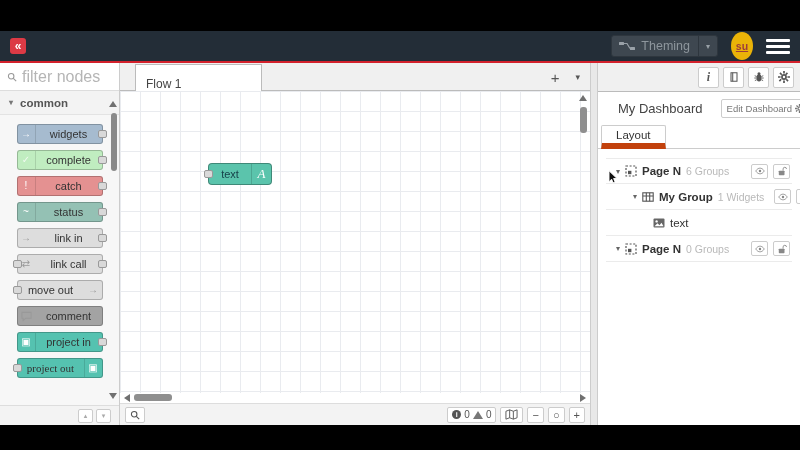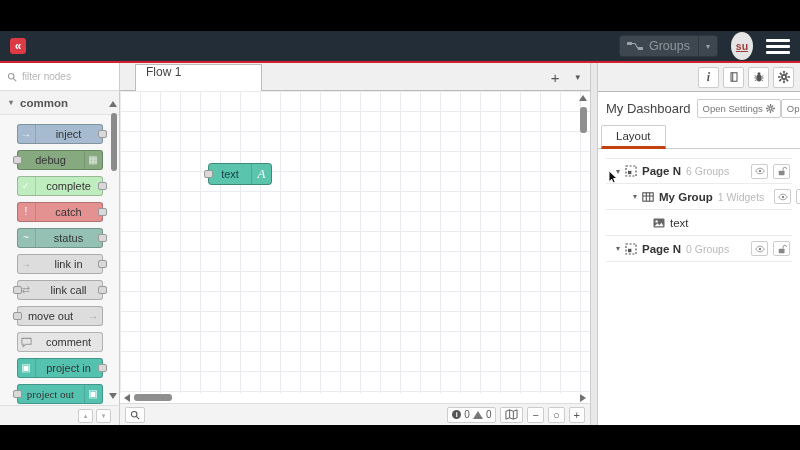--- a/index.html
+++ b/index.html
@@ -8,31 +8,31 @@
   .app { position:absolute; top:31px; left:0; width:800px; height:396px; }
 
   
   .header { height:32px; background:#232d37; display:flex; align-items:center; padding:0 10px; border-bottom:2px solid #d3212c; }
   .logo { width:16px; height:16px; border-radius:3px; background:#dc3a45; color:#fff; display:flex; align-items:center; justify-content:center; font-weight:bold; font-size:12px; line-height:1; flex:0 0 auto; }
   .title { color:#d4d7da; font-size:14.5px; margin-left:10px; letter-spacing:.2px; white-space:nowrap; }
   .hdr-right { margin-left:auto; display:flex; align-items:center; gap:13px; }
   .deploy { height:22px; background:#3e4750; border:1px solid #2e363e; border-radius:3px; display:flex; align-items:center; color:#8e969d; font-size:12.5px; }
   .deploy .dicon { margin:0 6px 0 7px; color:#9aa1a8; display:flex; }
   .deploy .dcaret { border-left:1px solid #2e363e; padding:0 7px; margin-left:8px; font-size:8px; color:#98a0a7; align-self:stretch; display:flex; align-items:center; }
-  .avatar { width:22px; height:28px; border-radius:50%; background:#e5e5e5; color:#9c3c3c; font-size:10.5px; font-weight:bold; display:flex; align-items:center; justify-content:center;text-decoration:underline; }
+  .avatar { width:22px; height:28px; border-radius:50%; background:#eab308; color:#9c3c3c; font-size:10.5px; font-weight:bold; display:flex; align-items:center; justify-content:center;text-decoration:underline; }
   .burger { width:24px; display:flex; flex-direction:column; gap:3px; cursor:pointer; }
   .burger i { height:3px; background:#fff; border-radius:1px; display:block; }
 
   
   .main { display:flex; height:362px; background:#fff; }
 
   
   .palette { width:120px; border-right:1px solid #ccc; background:#f7f7f7; position:relative; flex:0 0 auto; }
   .psearch { height:28px; background:#fff; border-bottom:1px solid #ddd; display:flex; align-items:center; padding:0 7px; gap:5px; color:#999; }
-  .psearch input { border:none; outline:none; width:82px; font-size:10px; font-family:inherit; color:#555; background:transparent; }
+  .psearch input { border:none; outline:none; width:82px; font-size:16px; font-family:inherit; color:#555; background:transparent; }
   .psearch input::placeholder { color:#b5b5b5; }
   .pcat { height:24px; display:flex; align-items:center; gap:7px; padding:0 9px; border-bottom:1px solid #e3e3e3; background:#f3f3f3; font-size:11.5px; font-weight:bold; color:#555; }
   .chev { font-size:8px; color:#777; line-height:1; }
   .plist { padding-top:9px; }
   .pnode { position:relative; width:86px; height:20px; margin:0 auto 6px; border:1px solid rgba(0,0,0,.22); border-radius:3px; font-size:11px; color:#333; display:flex; align-items:center; background:#ddd; }
   .plabel { flex:1; text-align:center; line-height:1; }
   .picon { width:18px; align-self:stretch; display:flex; align-items:center; justify-content:center; color:#fff; font-size:10px; line-height:1; }
   .picon.l { border-right:1px solid rgba(0,0,0,.12); }
   .picon.r { border-left:1px solid rgba(0,0,0,.12); }
   .picon.dim { color:rgba(255,255,255,.75); }
@@ -45,21 +45,21 @@
   .tri-down { width:0; height:0; border-left:4px solid transparent; border-right:4px solid transparent; border-top:6px solid #707070; }
   .tri-left { width:0; height:0; border-top:4px solid transparent; border-bottom:4px solid transparent; border-right:6px solid #707070; }
   .tri-right{ width:0; height:0; border-top:4px solid transparent; border-bottom:4px solid transparent; border-left:6px solid #707070; }
   .pscroll { position:absolute; right:2px; top:38px; z-index:2; }
   .pthumb { position:absolute; right:2px; top:50px; width:6px; height:58px; background:#8a8a8a; border-radius:3px; z-index:2; }
   .pdownarrow { position:absolute; right:2px; bottom:26px; z-index:2; }
 
   
   .canvas { flex:1; display:flex; flex-direction:column; position:relative; min-width:0; background:#fff; }
   .tabbar { height:28px; background:#f0f0f0; border-bottom:1px solid #bbb; display:flex; align-items:flex-end; position:relative; flex:0 0 auto; }
-  .tab { margin-left:15px; width:127px; height:27px; background:#fff; border:1px solid #bbb; border-bottom:none; display:flex; align-items:flex-start; padding:0 10px; font-size:12px; color:#444; position:relative; top:1px; }
+  .tab { margin-left:15px; width:127px; height:27px; background:#fff; border:1px solid #bbb; border-bottom:none; display:flex; align-items:flex-end; padding:0 10px; font-size:12px; color:#444; position:relative; top:1px; }
   .tabbtns { position:absolute; right:10px; top:0; height:28px; display:flex; align-items:center; gap:16px; color:#555; }
   .tb-plus { font-size:15px; line-height:1; }
   .tb-caret { font-size:9px; line-height:1; }
   .workspace { flex:1; position:relative; background:#fff;
     background-image:linear-gradient(#e9ebef 1px,transparent 1px),linear-gradient(90deg,#e9ebef 1px,transparent 1px);
     background-size:20px 20px; overflow:hidden; }
   .flownode { position:absolute; left:88px; top:72px; width:64px; height:22px; border:1px solid rgba(0,0,0,.3); border-radius:4px; display:flex; align-items:center; background:#5bc4ac; }
   .flownode .nlabel { flex:1; text-align:center; font-size:11px; color:#17424a; }
   .flownode .nicon { width:20px; align-self:stretch; border-left:1px solid rgba(0,0,0,.15); color:#fff; font-family:"Liberation Serif",serif; font-style:italic; font-size:13px; display:flex; align-items:center; justify-content:center; }
   .flownode .pport { top:6px; }
@@ -78,26 +78,26 @@
 
   
   .sep { width:8px; background:#e8e8e8; border-left:1px solid #ccc; border-right:1px solid #ccc; flex:0 0 auto; }
 
   
   .sidebar { width:202px; background:#fff; display:flex; flex-direction:column; flex:0 0 auto; }
   .stabbar { height:29px; background:#f0f0f0; border-bottom:1px solid #bbb; display:flex; align-items:center; padding:0 6px 0 5px; gap:4px; flex:0 0 auto; }
   .stab { height:24px; background:#fff; border:1px solid #bbb; border-bottom:1px solid #fff; border-radius:2px 2px 0 0; display:flex; align-items:center; gap:5px; padding:0 8px; font-size:11.5px; color:#333; font-weight:bold; position:relative; top:3px; }
   .sbtns { margin-left:auto; display:flex; align-items:center; gap:4px; }
   .sbtn { width:21px; height:21px; border:1px solid #ccc; border-radius:2px; background:#fff; color:#555; display:flex; align-items:center; justify-content:center; font-size:12px; font-family:"Liberation Serif",serif; font-weight:bold; }
-  .dashrow { display:flex; align-items:center; padding:7px 6px 6px 8px; gap:0; }
+  .dashrow { display:flex; align-items:center; padding:7px 6px 6px 20px; gap:12px; }
   .dashname { font-size:13px; color:#444; white-space:nowrap; margin-right:6px; }
   .minibtn { border:1px solid #ccc; border-radius:2px; background:#fff; color:#777; font-size:9.5px; padding:3px 5px; display:flex; align-items:center; gap:3px; white-space:nowrap; }
   .lt-tabs { display:flex; align-items:flex-end; border-bottom:1px solid #ccc; height:25px; padding-left:3px; }
   .lt-tab { height:24px; display:flex; align-items:center; padding:0 14px; font-size:11.5px; border:1px solid #ccc; border-radius:2px 2px 0 0; position:relative; top:1px; }
-  .lt-tab.active { background:#fff; border-bottom:3px solid #c2410c; color:#333; }
+  .lt-tab.active { background:#fff; border-bottom:6px solid #c2410c; color:#333; }
   .lt-tab.inactive { background:#e6e6e6; color:#555; margin-left:5px; }
   .scontent { padding:9px 8px; position:relative; flex:1; }
   .pages-hdr { display:flex; align-items:center; gap:3px; }
   .pages-title { font-weight:bold; font-size:12.5px; color:#333; flex:1; }
   .addpage { border:1px solid #ccc; border-radius:2px; background:#fff; color:#666; font-size:10px; padding:2px 6px; white-space:nowrap; }
   .help { font-style:italic; font-size:10px; color:#aaa; line-height:1.5; margin:7px 0 10px; }
   .trow { display:flex; align-items:center; height:26px; border-bottom:1px solid #ebebeb; gap:5px; padding-right:2px; }
   .trow.first { border-top:1px solid #ebebeb; }
   .lvl1 { padding-left:10px; } .lvl2 { padding-left:27px; } .lvl3 { padding-left:47px; }
   .tchev { font-size:8px; color:#666; }
@@ -190,21 +190,21 @@
 
   <div class="header" style="background: rgb(35, 45, 55);">
     <div class="logo" style="background: rgb(220, 58, 69);">«</div>
     <div class="hdr-right">
       <div class="deploy">
         <span class="dicon">
               <svg class="sv16">
                 <use href="#i-deploy"></use>
               </svg>
             </span>
-        <span>Groups</span>
+        <span>Theming</span>
         <span class="dcaret">▾</span>
       </div>
       <div class="avatar">su</div>
       <div class="burger">
             <i></i>
             <i></i>
             <i></i>
           </div>
     </div>
   </div>
@@ -218,27 +218,22 @@
             </svg>
         <input placeholder="filter nodes" style="">
       </div>
       <div class="pcat">
         <span class="chev">▾</span>
         <span>common</span>
       </div>
       <div class="plist">
         <div class="pnode" style="background: rgb(166, 187, 207);">
           <span class="picon l">→</span>
-          <span class="plabel">inject</span>
-          <span class="pport r"></span>
-        </div>
-        <div class="pnode" style="background: rgb(135, 169, 128);">
-          <span class="pport l"></span>
-          <span class="plabel">debug</span>
-          <span class="picon r dim">▦</span>
+          <span class="plabel">widgets</span>
+          <span class="pport r"></span>
         </div>
         <div class="pnode" style="background: rgb(192, 237, 192);">
           <span class="picon l dim">✓</span>
           <span class="plabel">complete</span>
           <span class="pport r"></span>
         </div>
         <div class="pnode" style="background: rgb(228, 145, 145);">
           <span class="picon l">!</span>
           <span class="plabel">catch</span>
           <span class="pport r"></span>
@@ -257,21 +252,21 @@
           <span class="pport l"></span>
           <span class="picon l gray">⇄</span>
           <span class="plabel">link call</span>
           <span class="pport r"></span>
         </div>
         <div class="pnode" style="background: rgb(221, 221, 221);">
           <span class="pport l"></span>
           <span class="plabel">move out</span>
           <span class="picon r gray">→</span>
         </div>
-        <div class="pnode" style="background: #e5e5e5;">
+        <div class="pnode" style="background: #a3a3a3;">
           <span class="picon l gray">
                 <svg class="sv11">
                   <use href="#i-bubble"></use>
                 </svg>
               </span>
           <span class="plabel">comment</span>
         </div>
         <div class="pnode" style="background: rgb(85, 194, 176);">
           <span class="picon l">▣</span>
           <span class="plabel">project in</span>
@@ -369,21 +364,21 @@
                   <use href="#i-gear"></use>
                 </svg>
               </span>
 
         </div>
       </div>
 
       <div class="dashrow">
         <span class="dashname">My Dashboard</span>
         <span class="minibtn">
-          <span>Open Settings</span>
+          <span>Edit Dashboard</span>
           <svg class="sv9">
                 <use href="#i-gear"></use>
               </svg>
         </span>
         <span class="minibtn">
           <span>Open Dashboard</span>
 
         </span>
       </div>
 

